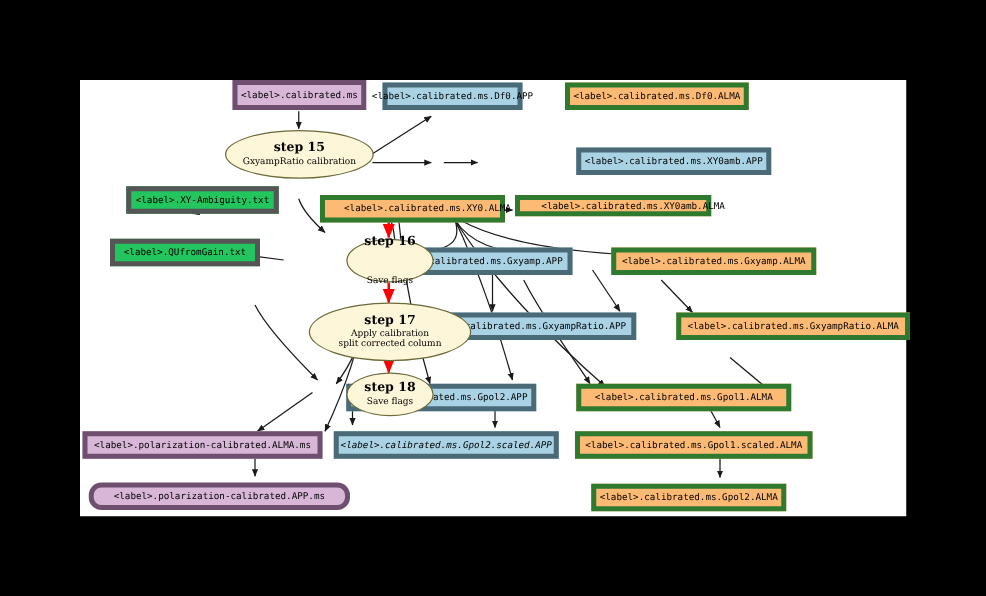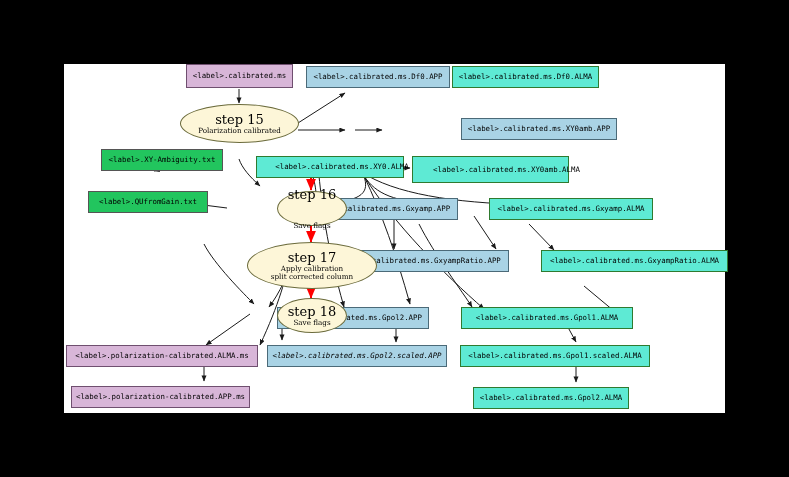--- a/index.html
+++ b/index.html
@@ -1,35 +1,35 @@
 <!DOCTYPE html>
 <html><head>
 <meta charset="utf-8">
 <title>Polarization calibration workflow</title>
 <style>
   html,body{margin:0;padding:0;background:#000;}
   body{width:789px;height:477px;overflow:hidden;
        font-family:"DejaVu Sans Mono","Liberation Mono",monospace;}
   #canvas{position:absolute;left:64px;top:64px;width:661px;height:349px;background:#ffffff;}
   #svg-layer{position:absolute;left:0;top:0;width:661px;height:349px;}
-  .node{position:absolute;box-sizing:border-box;border:1px solid #c2410c;
+  .node{position:absolute;box-sizing:border-box;border:4px solid #c2410c;
         display:flex;align-items:center;justify-content:center;
         font-family:"DejaVu Sans Mono","Liberation Mono",monospace;
         font-size:7.4px;letter-spacing:0px;color:#000;white-space:nowrap;
         line-height:1;}
   .node.purple{background:#d8b6d8;border-color:#6f4f6f;}
   .node.blue{background:#a9d3e5;border-color:#4b6a78;}
-  .node.green{background:#5eead4;border-color:#2f7a2f;}
+  .node.green{background:#fdba74;border-color:#2f7a2f;}
   .node.grey{background:#22c55e;border-color:#555;}
   .ell{position:absolute;box-sizing:border-box;background:#fdf6d8;
        border:1px solid #6b6b3c;border-radius:50%;
        display:flex;flex-direction:column;align-items:center;justify-content:center;
        font-family:"DejaVu Serif","Liberation Serif",serif;
        color:#000;line-height:1.08;text-align:center;}
-  .ell .t1{font-weight:normal;font-size:13px;}
+  .ell .t1{font-weight:bold;font-size:10px;}
   .ell .t2{font-size:7.2px;}
   .ell .t3{font-size:7.2px;}
 </style>
 </head>
 <body>
 
 <div id="canvas">
 
   <svg id="svg-layer" viewBox="0 0 661 349">
     <defs>
@@ -76,32 +76,32 @@
     </g>
     <g fill="none" stroke="#ff0000" stroke-width="2" marker-end="url(#ahr)">
       <path d="M247,110 L247,126"></path>
       <path d="M247,162 L247,178"></path>
       <path d="M247,215 L247,234"></path>
     </g>
   </svg>
 
   <div class="node purple" style="left:122px;top:0px;width:107px;height:24px;">&lt;label&gt;.calibrated.ms</div>
 
-  <div class="node blue" style="left:242px;top:2px;width:144px;height:22px;">&lt;label&gt;.calibrated.ms.Df0.APP</div>
+  <div class="node blue" style="left:242px;top:2px;width:112px;height:22px;">&lt;label&gt;.calibrated.ms.Df0.APP</div>
 
   <div class="node green" style="left:388px;top:2px;width:147px;height:22px;">&lt;label&gt;.calibrated.ms.Df0.ALMA</div>
 
 
   <div class="node blue" style="left:397px;top:54px;width:156px;height:22px;text-align:center;">&lt;label&gt;.calibrated.ms.XY0amb.APP</div>
 
   <div class="node grey" style="left:37px;top:85px;width:122px;height:22px;">&lt;label&gt;.XY-Ambiguity.txt</div>
 
   <div class="node green" style="left:192px;top:92px;width:148px;height:22px;padding-left:24px;">&lt;label&gt;.calibrated.ms.XY0.ALMA</div>
 
-  <div class="node green" style="left:348px;top:92px;width:157px;height:27px;padding-left:32px;">&lt;label&gt;.calibrated.ms.XY0amb.ALMA</div>
+  <div class="node green" style="left:348px;top:92px;width:157px;height:17px;padding-left:32px;">&lt;label&gt;.calibrated.ms.XY0amb.ALMA</div>
 
   <div class="node grey" style="left:24px;top:127px;width:120px;height:22px;">&lt;label&gt;.QUfromGain.txt</div>
 
   <div class="node blue" style="left:236px;top:134px;width:158px;height:22px;">&lt;label&gt;.calibrated.ms.Gxyamp.APP</div>
 
   <div class="node green" style="left:425px;top:134px;width:164px;height:22px;">&lt;label&gt;.calibrated.ms.Gxyamp.ALMA</div>
 
   <div class="node blue" style="left:264px;top:186px;width:181px;height:22px;">&lt;label&gt;.calibrated.ms.GxyampRatio.APP</div>
 
   <div class="node green" style="left:477px;top:186px;width:187px;height:22px;">&lt;label&gt;.calibrated.ms.GxyampRatio.ALMA</div>
@@ -109,27 +109,27 @@
   <div class="node blue" style="left:213px;top:243px;width:152px;height:22px;">&lt;label&gt;.calibrated.ms.Gpol2.APP</div>
 
   <div class="node green" style="left:397px;top:243px;width:172px;height:22px;">&lt;label&gt;.calibrated.ms.Gpol1.ALMA</div>
 
   <div class="node purple" style="left:2px;top:281px;width:192px;height:22px;">&lt;label&gt;.polarization-calibrated.ALMA.ms</div>
 
   <div class="node blue" style="left:203px;top:281px;width:180px;height:22px;font-style:italic;">&lt;label&gt;.calibrated.ms.Gpol2.scaled.APP</div>
 
   <div class="node green" style="left:396px;top:281px;width:190px;height:22px;">&lt;label&gt;.calibrated.ms.Gpol1.scaled.ALMA</div>
 
-  <div class="node purple" style="left:7px;top:322px;width:179px;height:22px;">&lt;label&gt;.polarization-calibrated.APP.ms</div>
+  <div class="node purple" style="left:7px;top:322px;width:209px;height:22px;border-radius:10px;">&lt;label&gt;.polarization-calibrated.APP.ms</div>
 
   <div class="node green" style="left:409px;top:323px;width:156px;height:22px;">&lt;label&gt;.calibrated.ms.Gpol2.ALMA</div>
 
   <div class="ell" style="left:116px;top:40px;width:119px;height:39px;">
     <span class="t1">step 15</span>
-    <span class="t2">Polarization calibrated</span>
+    <span class="t2">GxyampRatio calibration</span>
   </div>
 
   <div class="ell" style="left:213px;top:127px;width:70px;height:35px;gap:20px;">
     <span class="t1">step 16</span>
     <span class="t2">Save flags</span>
   </div>
 
   <div class="ell" style="left:183px;top:178px;width:130px;height:47px;">
     <span class="t1">step 17</span>
     <span class="t2">Apply calibration</span>

